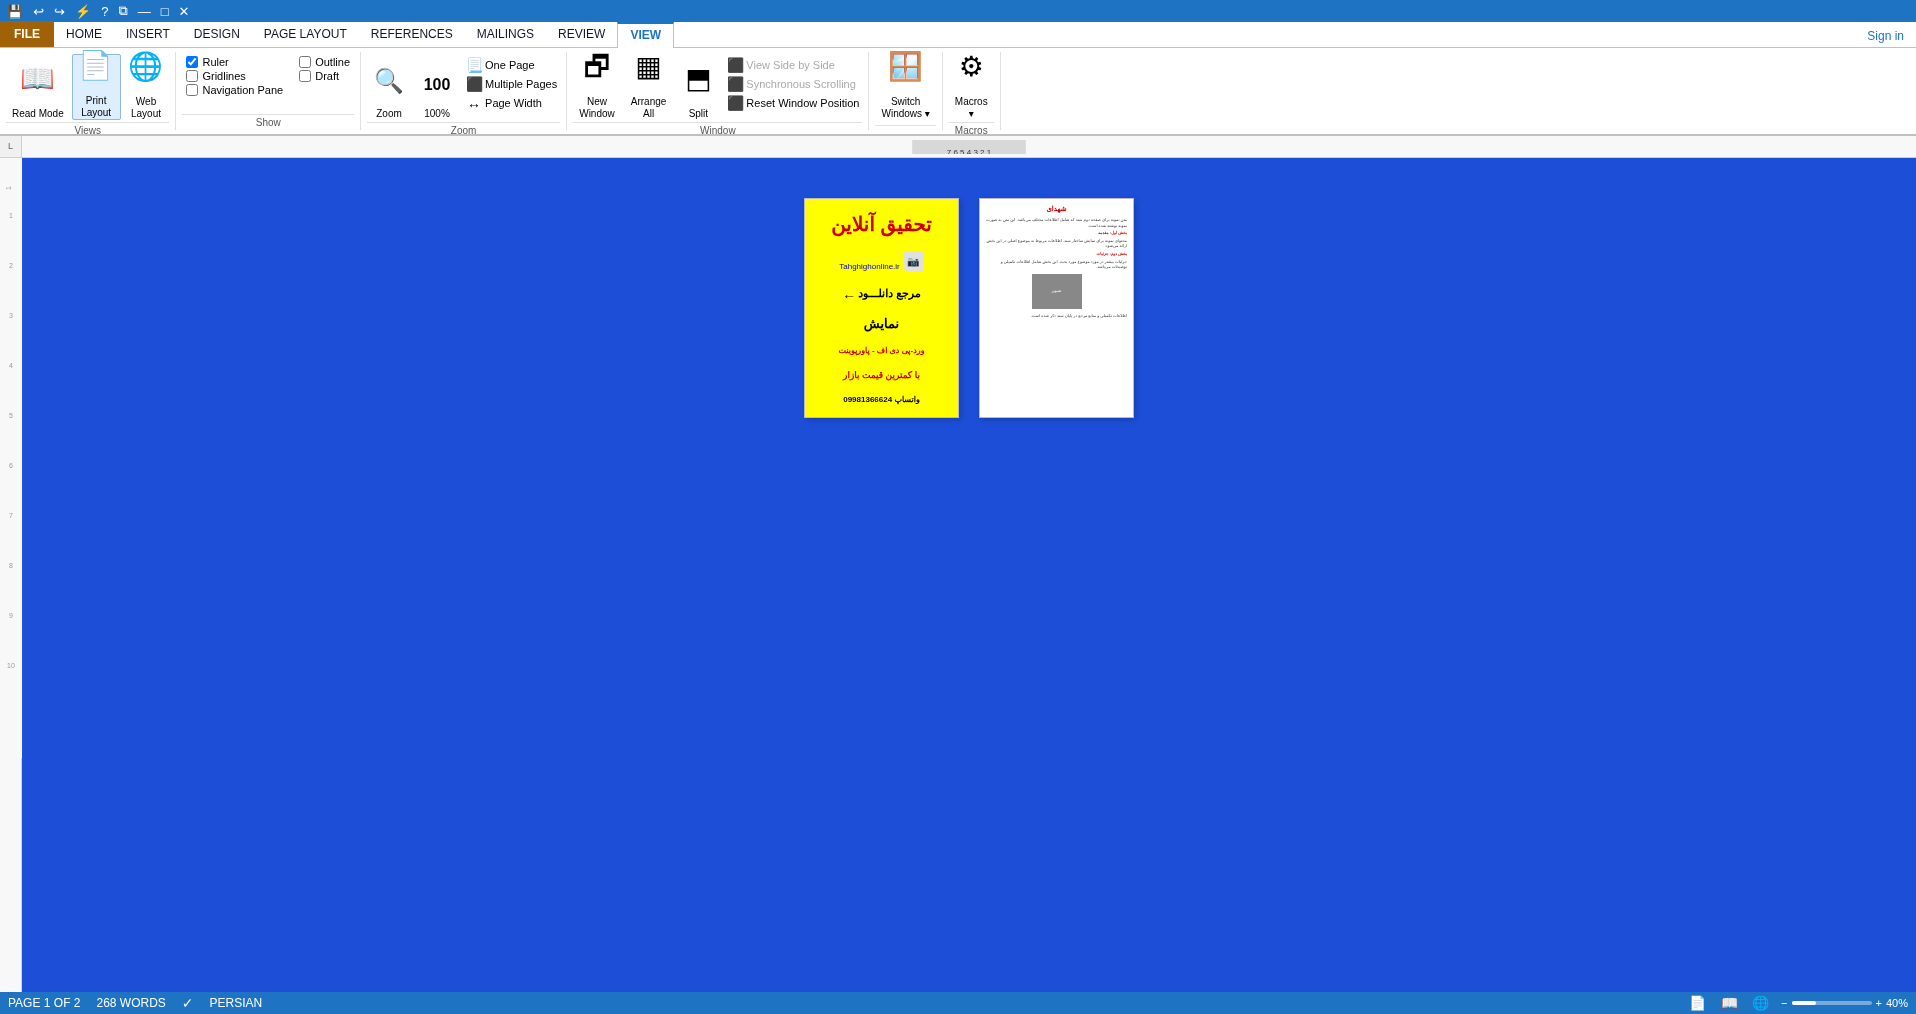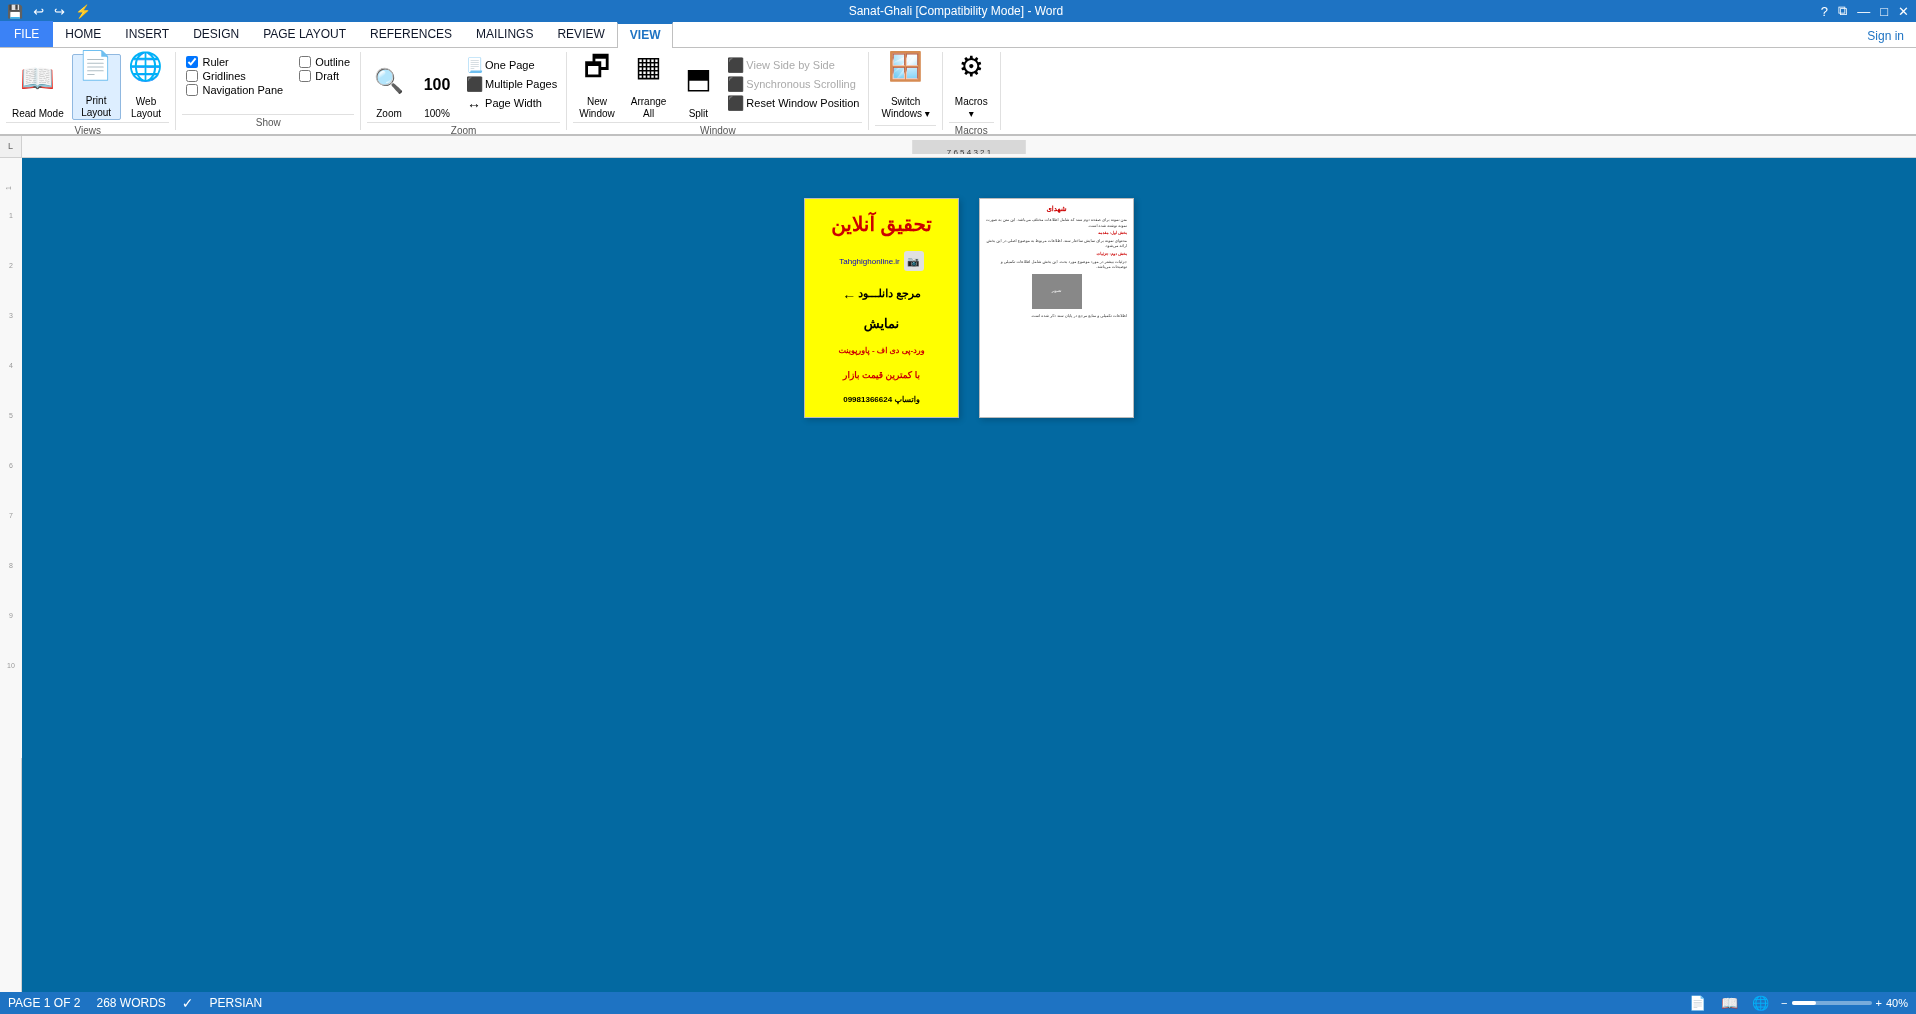--- a/index.html
+++ b/index.html
@@ -17,24 +17,24 @@
     .tab-item {
       padding: 4px 12px;
       font-size: 12px;
       cursor: pointer;
       color: #0f172a;
       height: 26px;
       display: flex;
       align-items: center;
     }
     .tab-item.file-tab {
-      background: #3b82f6;
+      background: #a16207;
       color: #fff;
       padding: 4px 14px;
-      font-weight: normal;
+      font-weight: bold;
     }
     .tab-item.active-tab {
       border-top: 2px solid #1e73c3;
       border-left: 1px solid #c0c0c0;
       border-right: 1px solid #c0c0c0;
       color: #1e73c3;
       background: #fff;
       margin-bottom: -1px;
       padding-top: 2px;
     }
@@ -98,21 +98,21 @@
       height: calc(1014px - 22px - 26px - 88px - 22px - 22px);
     }
     #vertical-ruler {
       width: 22px;
       background: #f8f8f8;
       border-right: 1px solid #d0d0d0;
       position: relative;
     }
     #document-area {
       flex: 1;
-      background: #0369a1;
+      background: #1d4ed8;
       overflow: auto;
       display: flex;
       justify-content: center;
       padding: 40px 20px;
       gap: 20px;
     }
 
     
     .page-thumb {
       background: #fff;
@@ -299,21 +299,20 @@
     }
   </style>
 </head>
 <body>
 
 <div id="qat">
   <span class="qat-btn">💾</span>
   <span class="qat-btn">↩</span>
   <span class="qat-btn">↪</span>
   <span class="qat-btn">⚡</span>
-  <span style="flex:1; text-align:center; color:#fff; font-size:12px;">Sanat-Ghali [Compatibility Mode] - Word</span>
   <span class="qat-btn">?</span>
   <span class="qat-btn">⧉</span>
   <span class="qat-btn">—</span>
   <span class="qat-btn">□</span>
   <span class="qat-btn">✕</span>
 </div>
 
 <div id="ribbon-tabs">
   <div class="tab-item file-tab">
       <span>FILE</span>
@@ -510,21 +509,21 @@
       <text x="11" y="460" text-anchor="middle" font-size="7" fill="#999">9</text>
       <text x="11" y="510" text-anchor="middle" font-size="7" fill="#999">10</text>
     </svg>
   </div>
 
   <div id="document-area">
 
     <div class="page-thumb">
       <div class="page-content-yellow">
         <div style="font-size:20px; font-weight:bold; color:#cc0000; text-align:center; font-family:Arial;">تحقیق آنلاین</div>
-        <div style="display:flex; align-items:center; gap:4px; justify-content:center;">
+        <div style="display:flex; align-items:flex-end; gap:4px; justify-content:center;">
           <div style="font-size:8px; color:#0000cc; text-align:center;">Tahghighonline.ir</div>
           <div style="width:20px; height:20px; background:#e0e0e0; border-radius:3px; display:flex; align-items:center; justify-content:center; font-size:10px;">📷</div>
         </div>
         <div style="display:flex; align-items:center; gap:2px;">
           <span style="font-size:14px; color:#000;">←</span>
           <span style="font-size:11px; font-weight:bold; color:#000;">مرجع دانلـــود</span>
         </div>
         <div style="font-size:13px; font-weight:bold; color:#000;">نمایش</div>
         <div style="font-size:8px; font-weight:bold; color:#cc0000;">ورد-پی دی اف - پاورپوینت</div>
         <div style="font-size:9px; font-weight:bold; color:#cc0000;">با کمترین قیمت بازار</div>

